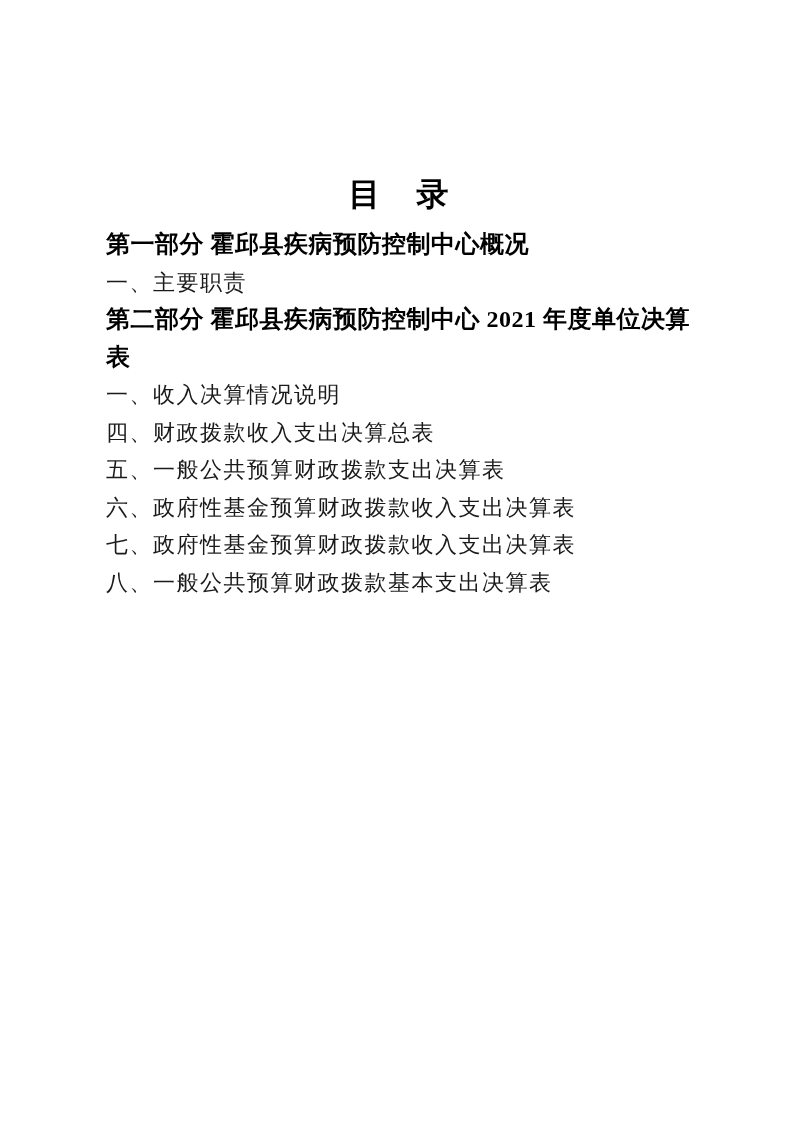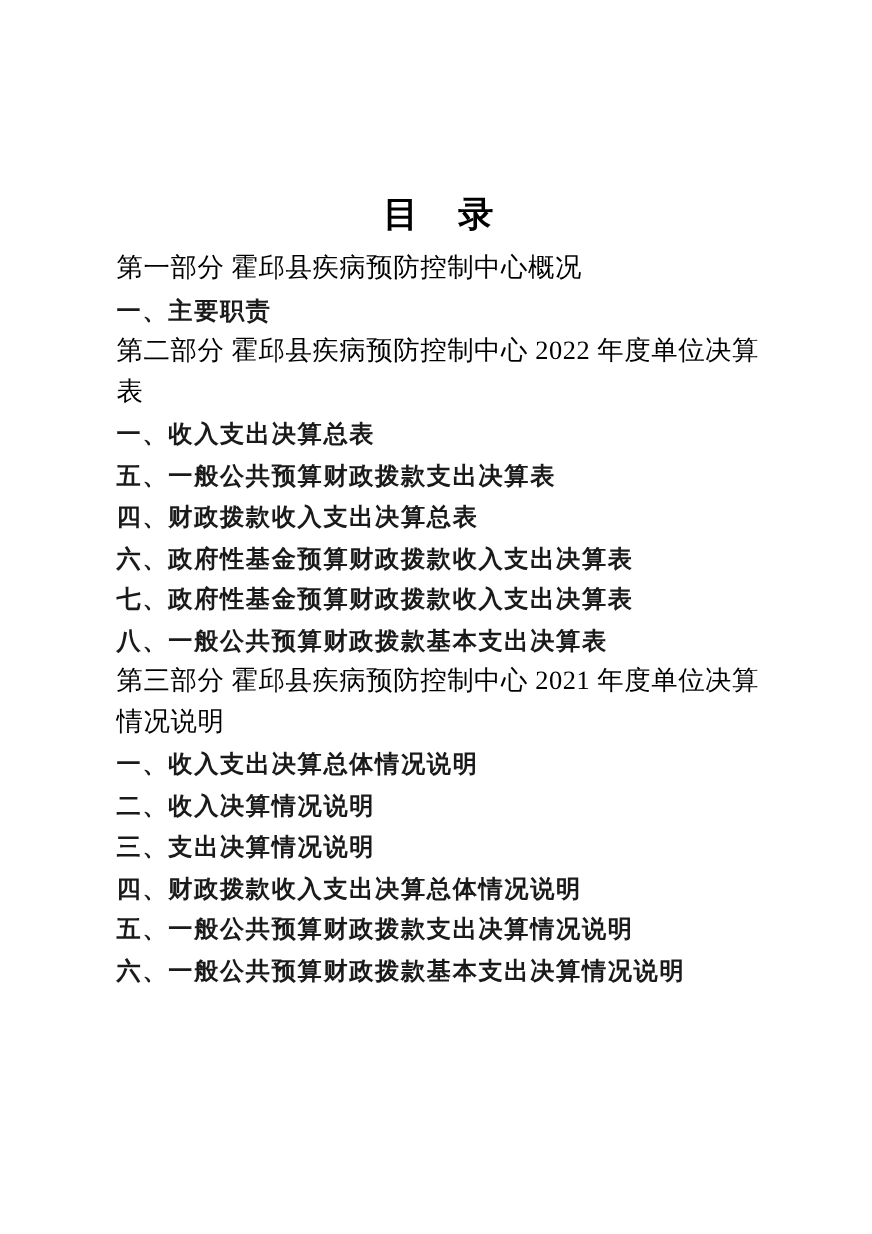--- a/index.html
+++ b/index.html
@@ -27,27 +27,27 @@
     color: #000000;
     line-height: 44px;
     letter-spacing: 2px;
   }
   .toc-line {
     line-height: 37.5px;
     white-space: nowrap;
   }
   .section-heading {
     font-size: 24px;
-    font-weight: normal;
+    font-weight: bold;
     color: #000000;
     letter-spacing: 0.5px;
   }
   .toc-entry {
     font-size: 22px;
-    font-weight: bold;
+    font-weight: normal;
     letter-spacing: 1.5px;
     color: #1a1a1a;
   }
   .page-number {
     position: absolute;
     top: 988px;
     right: 100px;
     font-size: 20px;
     color: #1a1a1a;
     font-family: "Liberation Serif", "DejaVu Serif", serif;
@@ -60,36 +60,26 @@
 <div class="page">
 
   <h1 class="doc-title">目　录</h1>
 
   <div class="toc-section">
     <div class="toc-line section-heading">第一部分 霍邱县疾病预防控制中心概况</div>
     <div class="toc-line toc-entry">一、主要职责</div>
   </div>
 
   <div class="toc-section">
-    <div class="toc-line section-heading">第二部分 霍邱县疾病预防控制中心 2022 年度单位决算</div>
+    <div class="toc-line section-heading">第二部分 霍邱县疾病预防控制中心 2021 年度单位决算</div>
     <div class="toc-line section-heading">表</div>
-    <div class="toc-line toc-entry">一、收入支出决算总表</div>
+    <div class="toc-line toc-entry">一、收入决算情况说明</div>
+    <div class="toc-line toc-entry">四、财政拨款收入支出决算总表</div>
     <div class="toc-line toc-entry">五、一般公共预算财政拨款支出决算表</div>
-    <div class="toc-line toc-entry">四、财政拨款收入支出决算总表</div>
     <div class="toc-line toc-entry">六、政府性基金预算财政拨款收入支出决算表</div>
     <div class="toc-line toc-entry">七、政府性基金预算财政拨款收入支出决算表</div>
     <div class="toc-line toc-entry">八、一般公共预算财政拨款基本支出决算表</div>
   </div>
 
-  <div class="toc-section">
-    <div class="toc-line section-heading">第三部分 霍邱县疾病预防控制中心 2021 年度单位决算</div>
-    <div class="toc-line section-heading">情况说明</div>
-    <div class="toc-line toc-entry">一、收入支出决算总体情况说明</div>
-    <div class="toc-line toc-entry">二、收入决算情况说明</div>
-    <div class="toc-line toc-entry">三、支出决算情况说明</div>
-    <div class="toc-line toc-entry">四、财政拨款收入支出决算总体情况说明</div>
-    <div class="toc-line toc-entry">五、一般公共预算财政拨款支出决算情况说明</div>
-    <div class="toc-line toc-entry">六、一般公共预算财政拨款基本支出决算情况说明</div>
-  </div>
 
   <div class="page-number">-2-</div>
 
 </div>
 
 </body></html>

